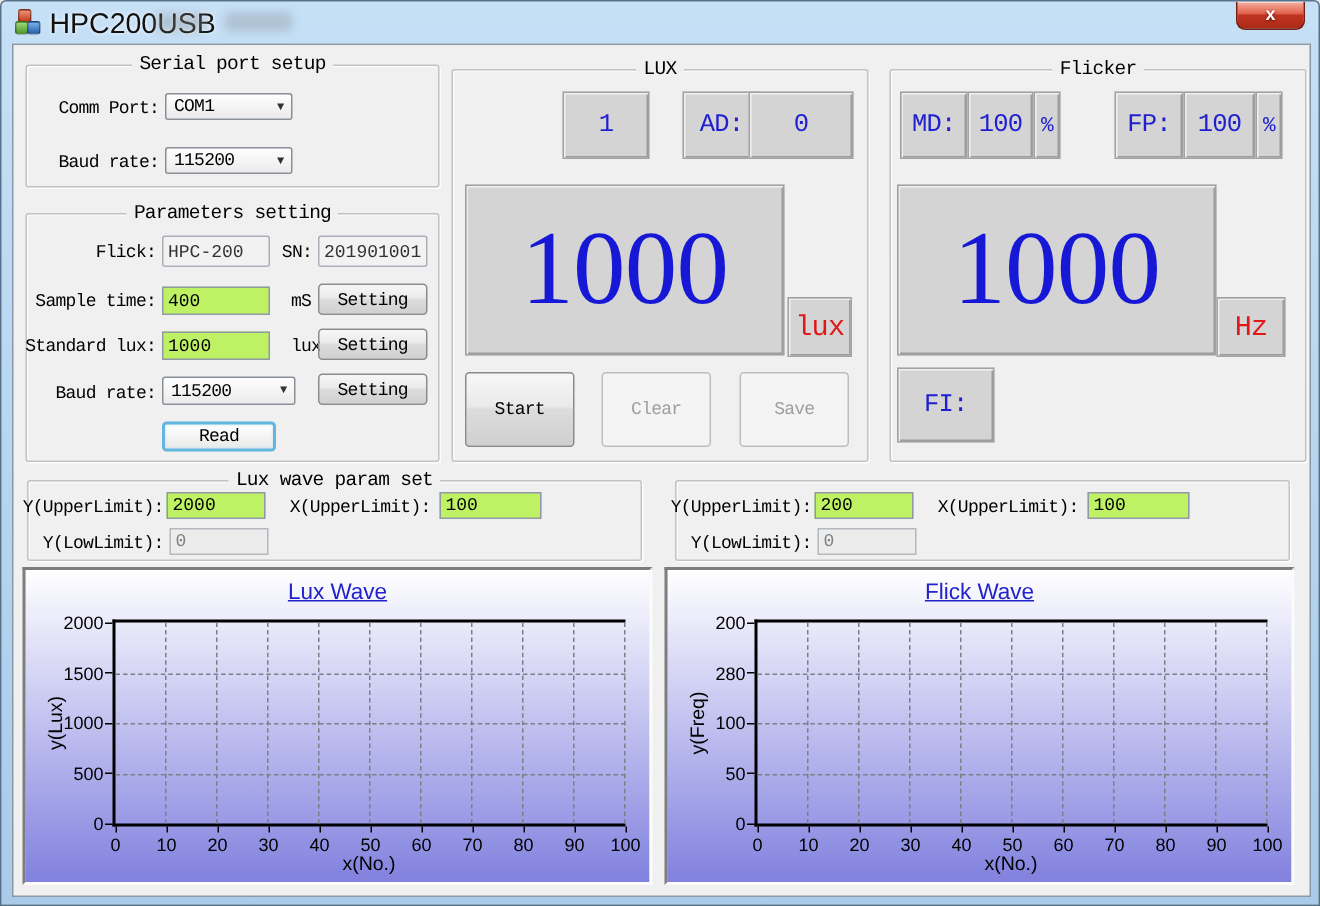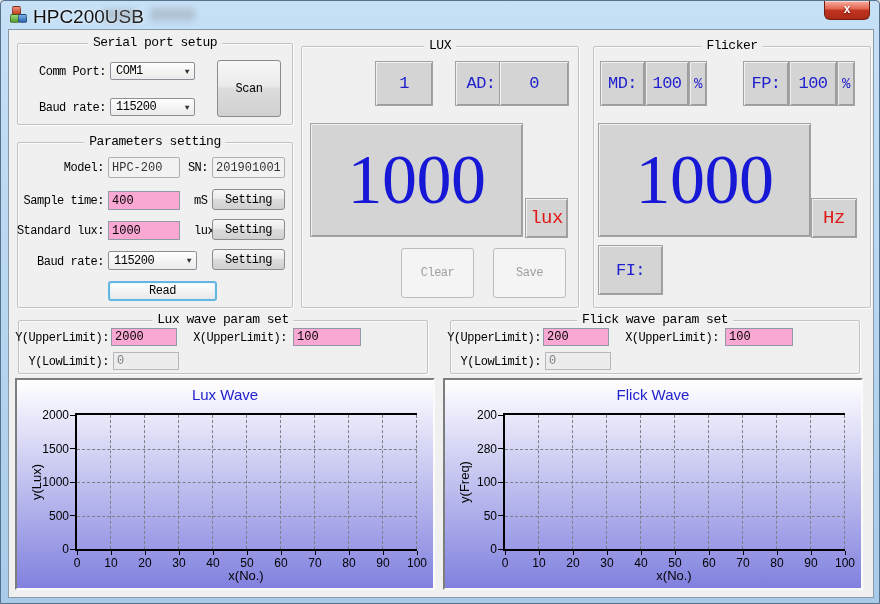--- a/index.html
+++ b/index.html
@@ -26,21 +26,21 @@
     color:#fff;text-align:center;font:bold 12px "Liberation Sans",sans-serif;line-height:17px;
     text-shadow:0 1px 2px #5e1208;box-shadow:inset 0 1px 0 rgba(255,255,255,.5);cursor:pointer;}
   .client{position:absolute;left:7px;top:28px;width:866px;height:569px;
     background:#f0f0f0;border:1px solid #8a99a8;}
   .groupbox{position:absolute;border:1px solid #c3c3c3;border-radius:2px;
     box-shadow:inset 1px 1px 0 #fafafa, 1px 1px 0 #fdfdfd;}
   .legend{position:absolute;top:-9px;left:50%;transform:translateX(-50%);
     background:#f0f0f0;padding:0 5px;white-space:nowrap;font-size:13px;letter-spacing:-.5px;}
   .lbl{position:absolute;white-space:nowrap;letter-spacing:-.5px;}
   .r-lbl{text-align:right;}
-  .tb{position:absolute;border:1px solid #8f9aa5;background:#f9a8d4;
+  .tb{position:absolute;border:1px solid #8f9aa5;background:#bef264;
     font:12px "Liberation Mono","DejaVu Sans Mono",monospace;padding:1px 3px;outline:none;}
   .tb.ro{background:#f2f2f2;color:#333;border-color:#a9b0b8;border-radius:2px;}
   .tb.dis{background:#ececec;color:#808080;border-color:#b4b9bf;}
   .combo{position:absolute;display:flex;align-items:center;
     background:linear-gradient(#fefefe,#ebebeb);border:1px solid #8a9097;border-radius:2px;
     padding-left:5px;cursor:pointer;letter-spacing:-.5px;}
   .combo .arrow{position:absolute;right:5px;font-size:8px;color:#333;}
   .btn{position:absolute;display:flex;align-items:center;justify-content:center;
     background:linear-gradient(#f7f7f7 0%,#eaeaea 45%,#dcdcdc 50%,#d0d0d0 100%);
     border:1px solid #8b8b8b;border-radius:3px;letter-spacing:-.5px;cursor:pointer;}
@@ -52,21 +52,21 @@
     box-shadow:inset 1px 1px 0 #f0f0f0, inset -1px -1px 0 #9c9c9c;
     color:#2020cf;font-size:17px;letter-spacing:-.5px;}
   .panel.unit{color:#e01818;font-size:19px;}
   .panel.big{font-family:"Liberation Serif","DejaVu Serif",serif;font-size:70px;color:#1717d6;}
   .chart{position:absolute;width:420px;height:212px;
     background:linear-gradient(180deg,#ffffff 0%,#f0f0fc 12%,#8181df 100%);
     border-top:2px solid #7d7d7d;border-left:2px solid #7d7d7d;
     border-bottom:2px solid #fbfbfb;border-right:2px solid #fbfbfb;
     font-family:"Liberation Sans",sans-serif;}
   .chart-title{position:absolute;left:0;top:6px;width:100%;text-align:center;
-    color:#2222cc;font-size:15px;}
+    color:#2222cc;font-size:15px;text-decoration:underline;}
   .plot{position:absolute;left:58px;top:33px;width:342px;height:138px;
     border:2px solid #000;border-right:none;}
   .grid{position:absolute;}
   .grid.v{top:0;bottom:0;width:0;border-left:1px dashed #7e7e86;}
   .grid.h{left:0;right:0;height:0;border-top:1px dashed #7e7e86;}
   .tick{position:absolute;background:#000;}
   .tick.x{width:1px;height:4px;}
   .tick.y{width:5px;height:1px;}
   .ticklabel{position:absolute;font-size:12px;color:#000;}
   .ticklabel.x{width:34px;text-align:center;}
@@ -101,26 +101,25 @@
       <span class="lbl r-lbl" style="left:0;top:21px;width:88px;">Comm Port:</span>
       <div class="combo" style="left:92px;top:18px;width:85px;height:18px;">
         <span>COM1</span>
         <span class="arrow">▼</span>
       </div>
       <span class="lbl r-lbl" style="left:0;top:57px;width:88px;">Baud rate:</span>
       <div class="combo" style="left:92px;top:54px;width:85px;height:18px;">
         <span>115200</span>
         <span class="arrow">▼</span>
       </div>
-      <div class="btn" style="left:199px;top:16px;width:64px;height:57px;">Scan</div>
     </div>
 
     <div class="groupbox" style="left:8px;top:112px;width:276px;height:166px;">
       <span class="legend">Parameters setting</span>
-      <span class="lbl r-lbl" style="left:0;top:18px;width:86px;">Model:</span>
+      <span class="lbl r-lbl" style="left:0;top:18px;width:86px;">Flick:</span>
       <input class="tb ro" style="left: 90px; top: 14px; width: 72px; height: 21px;" readonly="" value="HPC-200">
       <span class="lbl r-lbl" style="left:160px;top:18px;width:30px;">SN:</span>
       <input class="tb ro" style="left: 194px; top: 14px; width: 73px; height: 21px;" readonly="" value="201901001">
 
       <span class="lbl r-lbl" style="left:-4px;top:51px;width:90px;">Sample time:</span>
       <input class="tb" style="left: 90px; top: 48px; width: 72px; height: 19px;" value="400">
       <span class="lbl" style="left:176px;top:51px;">mS</span>
       <div class="btn" style="left:194px;top:46px;width:73px;height:21px;">Setting</div>
 
       <span class="lbl r-lbl" style="left:-4px;top:81px;width:90px;">Standard lux:</span>
@@ -128,30 +127,31 @@
       <span class="lbl" style="left:176px;top:81px;">lux</span>
       <div class="btn" style="left:194px;top:76px;width:73px;height:21px;">Setting</div>
 
       <span class="lbl r-lbl" style="left:0;top:112px;width:86px;">Baud rate:</span>
       <div class="combo" style="left:90px;top:108px;width:89px;height:19px;">
         <span>115200</span>
         <span class="arrow">▼</span>
       </div>
       <div class="btn" style="left:194px;top:106px;width:73px;height:21px;">Setting</div>
 
-      <div class="btn focus" style="left:90px;top:138px;width:109px;height:20px;">Read</div>
+      <div class="btn focus" style="left:90px;top:138px;width:76px;height:20px;">Read</div>
     </div>
 
     <div class="groupbox" style="left:292px;top:16px;width:278px;height:262px;">
       <span class="legend">LUX</span>
       <div class="panel" style="left:73px;top:14px;width:58px;height:45px;">1</div>
       <div class="panel" style="left:153px;top:14px;width:52px;height:45px;">AD:</div>
       <div class="panel" style="left:197px;top:14px;width:70px;height:45px;">0</div>
       <div class="panel big" style="left:8px;top:76px;width:213px;height:114px;">1000</div>
       <div class="panel unit" style="left:223px;top:151px;width:43px;height:40px;">lux</div>
+      <div class="btn" style="left:8px;top:201px;width:73px;height:50px;">Start</div>
       <div class="btn dis" style="left:191px;top:201px;width:73px;height:50px;">Save</div>
       <div class="btn dis" style="left:99px;top:201px;width:73px;height:50px;">Clear</div>
     </div>
 
     <div class="groupbox" style="left:584px;top:16px;width:278px;height:262px;">
       <span class="legend">Flicker</span>
       <div class="panel" style="left:6px;top:14px;width:45px;height:45px;">MD:</div>
       <div class="panel" style="left:51px;top:14px;width:44px;height:45px;">100</div>
       <div class="panel" style="left:95px;top:14px;width:18px;height:45px;font-size:14px;">%</div>
       <div class="panel" style="left:149px;top:14px;width:46px;height:45px;">FP:</div>
@@ -166,21 +166,20 @@
       <span class="legend">Lux wave param set</span>
       <span class="lbl r-lbl" style="left:-6px;top:10px;width:96px;">Y(UpperLimit):</span>
       <input class="tb" style="left: 92px; top: 7px; width: 66px; height: 18px;" value="2000">
       <span class="lbl r-lbl" style="left:168px;top:10px;width:100px;">X(UpperLimit):</span>
       <input class="tb" style="left: 274px; top: 7px; width: 68px; height: 18px;" value="100">
       <span class="lbl r-lbl" style="left:-6px;top:34px;width:96px;">Y(LowLimit):</span>
       <input class="tb dis" style="left: 94px; top: 31px; width: 66px; height: 18px;" readonly="" value="0">
     </div>
 
     <div class="groupbox" style="left:441px;top:290px;width:410px;height:54px;">
-      <span class="legend">Flick wave param set</span>
       <span class="lbl r-lbl" style="left:-6px;top:10px;width:96px;">Y(UpperLimit):</span>
       <input class="tb" style="left: 92px; top: 7px; width: 66px; height: 18px;" value="200">
       <span class="lbl r-lbl" style="left:168px;top:10px;width:100px;">X(UpperLimit):</span>
       <input class="tb" style="left: 274px; top: 7px; width: 68px; height: 18px;" value="100">
       <span class="lbl r-lbl" style="left:-6px;top:34px;width:96px;">Y(LowLimit):</span>
       <input class="tb dis" style="left: 94px; top: 31px; width: 66px; height: 18px;" readonly="" value="0">
     </div>
 
     <div class="chart" style="left:6px;top:348px;">
       <div class="chart-title">Lux Wave</div>

